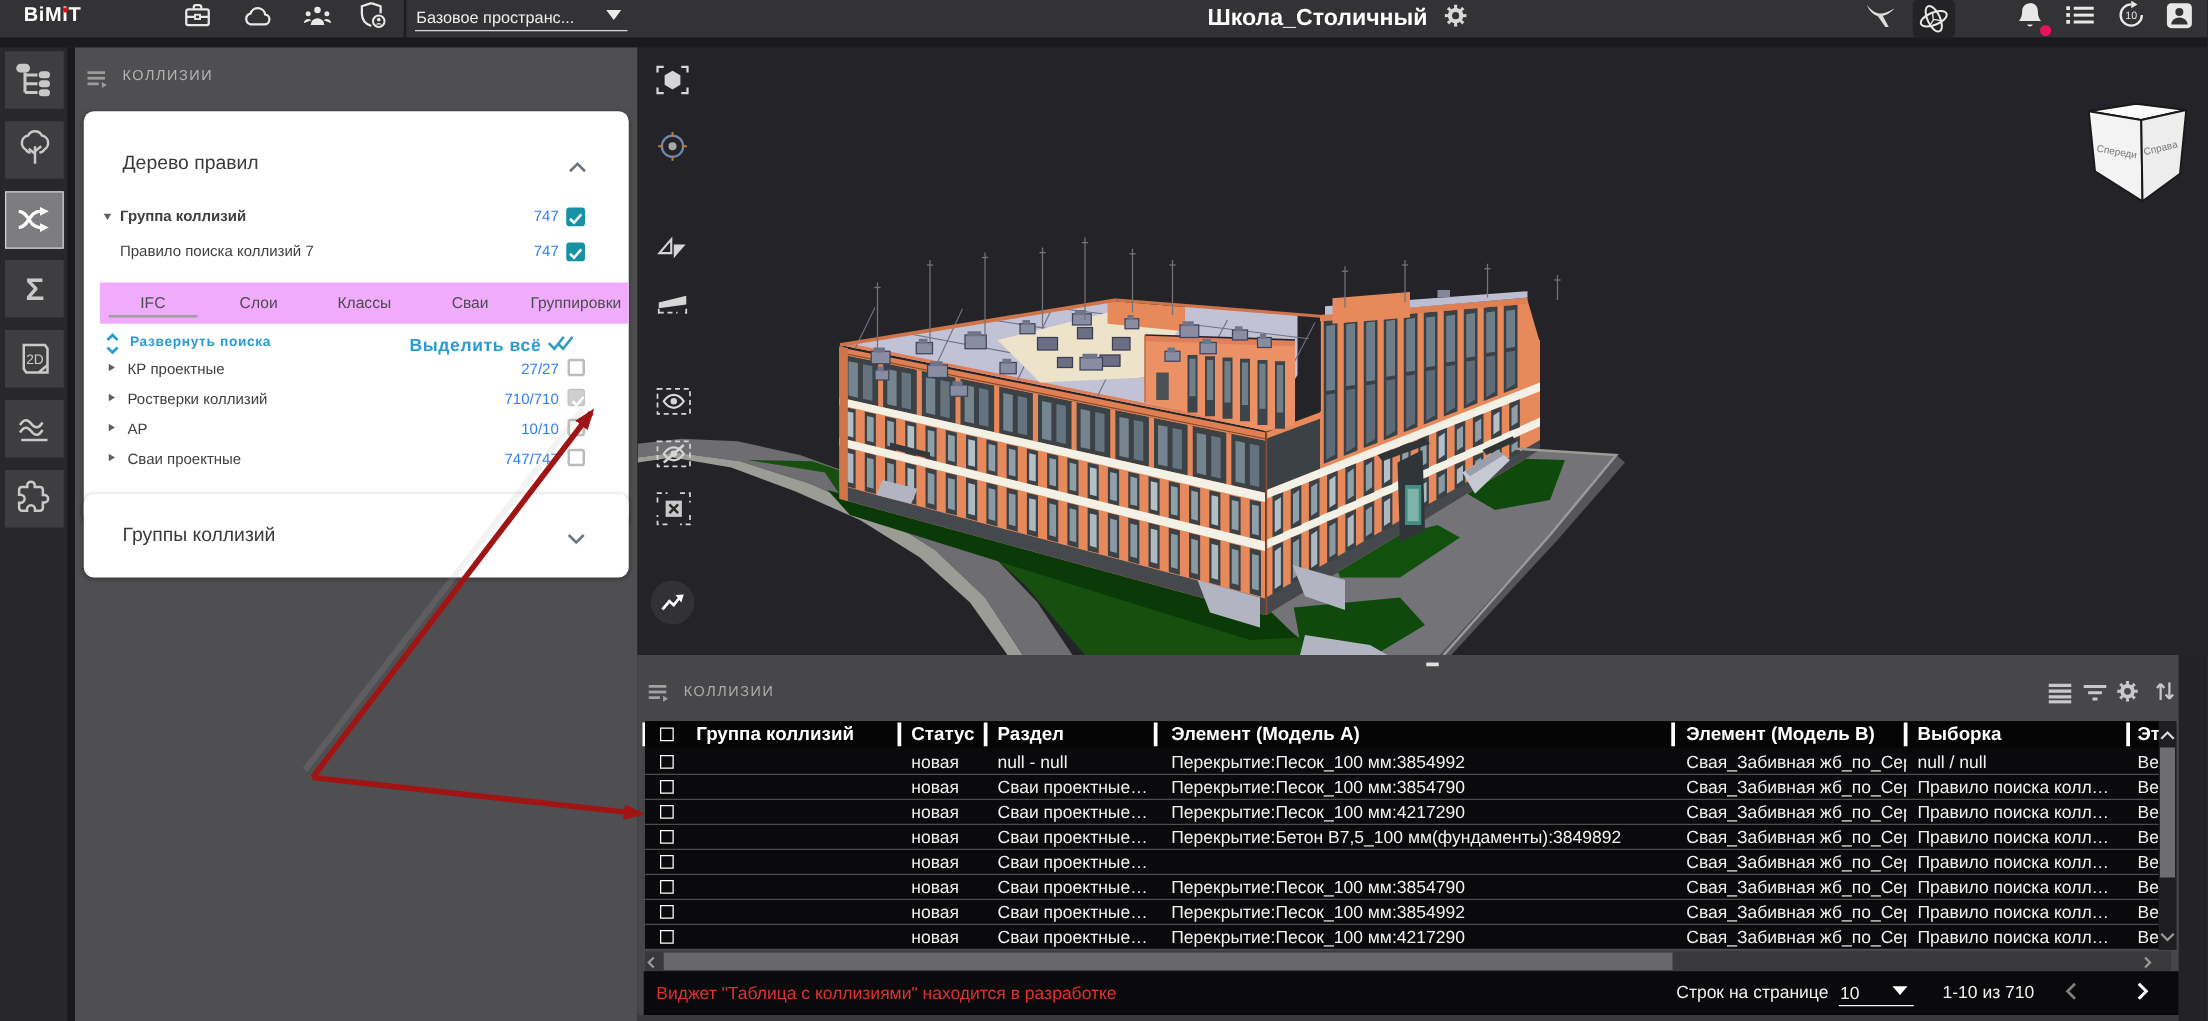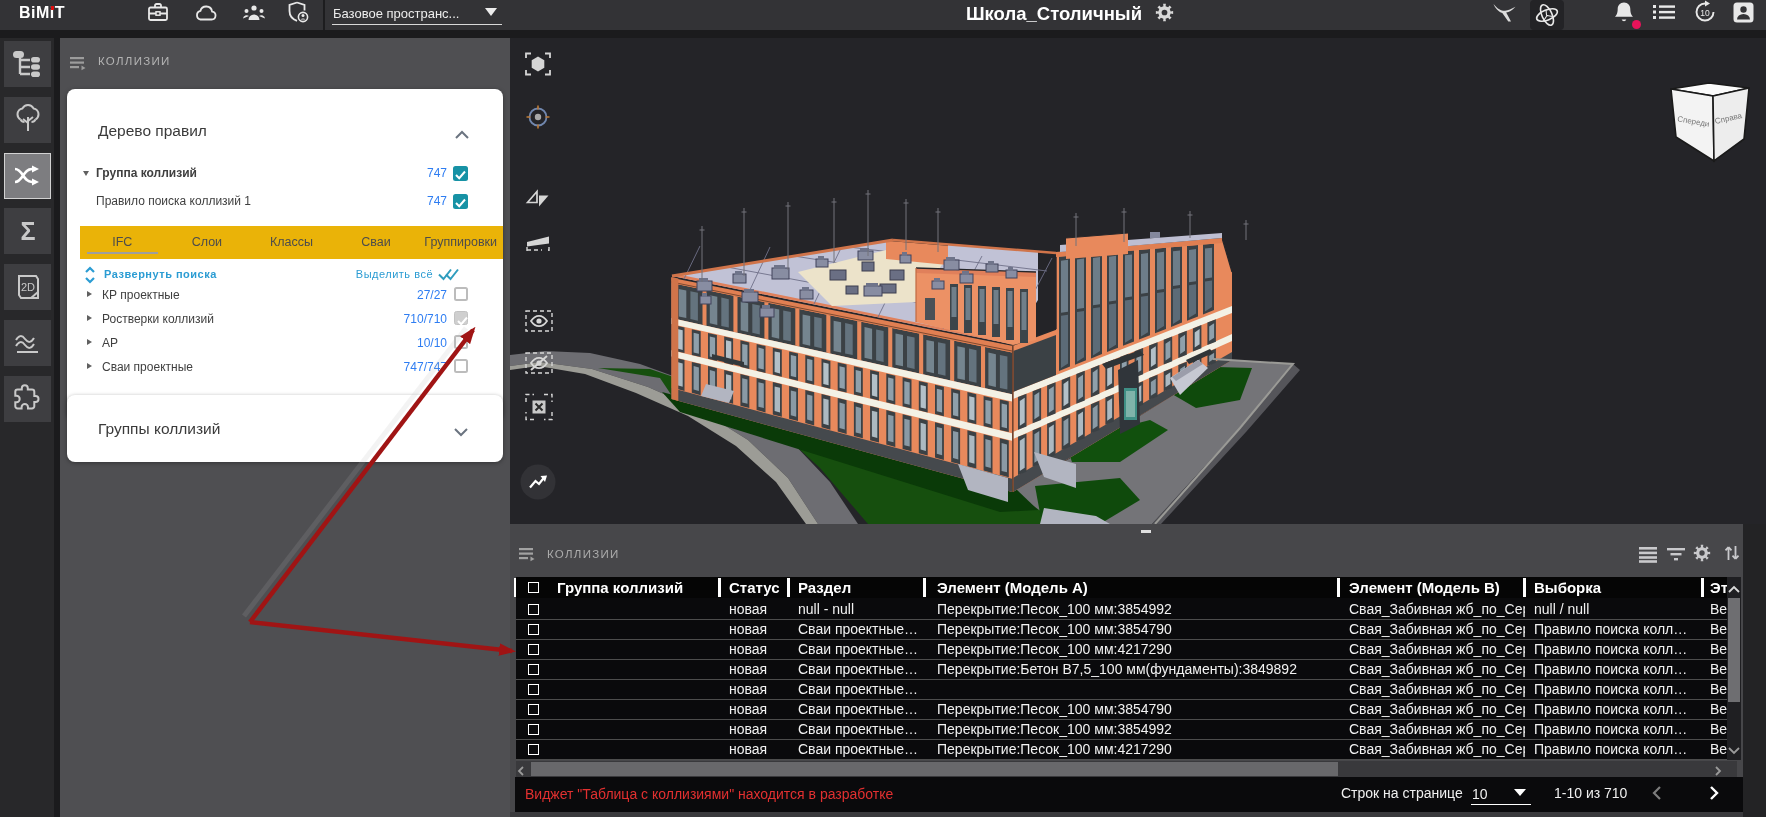--- a/index.html
+++ b/index.html
@@ -9,21 +9,21 @@
 
 #sidebar{position:absolute;left:0;top:38px;width:54px;height:779px;background:#28282a}
 #sidegap{position:absolute;left:54px;top:38px;width:6px;height:779px;background:#1b1b1d}
 .sbtn{position:absolute;left:4px;width:47px;height:46px;background:#3e3e41;display:flex;align-items:center;justify-content:center}
 .sbtn.act{background:#7d7d80;border:1px solid #d2d2d2}
 
 #lpanel{position:absolute;left:60px;top:38px;width:450px;height:779px;background:#4f4f52}
 .card{position:absolute;left:7px;width:436px;background:#fff;border-radius:8px;box-shadow:0 1px 4px rgba(0,0,0,.35)}
 .ptitle{position:absolute;left:38px;top:17px;font-size:11.5px;letter-spacing:1.3px;color:#b3b3b3}
 
-#tabs{position:absolute;left:13px;top:137px;width:423px;height:33px;background:#eab308;display:flex}
+#tabs{position:absolute;left:13px;top:137px;width:423px;height:33px;background:#f0abfc;display:flex}
 #tabs div{flex:1;text-align:center;line-height:33px;font-size:12.5px;color:#4c4c4c}
 
 .trow{position:absolute;left:0;width:436px;height:24px;font-size:12px;line-height:24px;color:#3f3f3f}
 .tri-r{position:absolute;left:20px;top:8px;width:0;height:0;border-left:5px solid #606060;border-top:3.8px solid transparent;border-bottom:3.8px solid transparent}
 .tri-d{position:absolute;left:16px;top:10px;width:0;height:0;border-top:5px solid #606060;border-left:3.8px solid transparent;border-right:3.8px solid transparent}
 .cnt{position:absolute;right:56px;top:0;line-height:24px;color:#2e7df2;font-size:12px}
 .cbx{position:absolute;right:35px;top:4.5px;width:15px;height:15px;border-radius:2.5px}
 .cb-on{background:#1792a5}
 .cb-off{background:#fff;border:2px solid #bcbcbc}
 .cb-dis{background:#cfcfcf;border:1px solid #c2c2c2}
@@ -179,39 +179,39 @@
         </svg></div>
       <div class="trow" style="top:72px">
         <span class="tri-d"></span>
         <span class="abs" style="left:29px;font-weight:700">Группа коллизий</span>
         <span class="cnt">747</span>
         <span class="cbx cb-on"><svg width="15" height="15" viewBox="0 0 15 15" style="" xmlns="http://www.w3.org/2000/svg">
             <path d="M3 8 6.2 11.2 12 4.5" fill="none" stroke="#fff" stroke-width="2"></path>
           </svg></span>
       </div>
       <div class="trow" style="top:100px">
-        <span class="abs" style="left:29px">Правило поиска коллизий 1</span>
+        <span class="abs" style="left:29px">Правило поиска коллизий 7</span>
         <span class="cnt">747</span>
         <span class="cbx cb-on"><svg width="15" height="15" viewBox="0 0 15 15" style="" xmlns="http://www.w3.org/2000/svg">
             <path d="M3 8 6.2 11.2 12 4.5" fill="none" stroke="#fff" stroke-width="2"></path>
           </svg></span>
       </div>
       <div id="tabs">
         <div style="position:relative">IFC<span style="position:absolute;left:7px;right:7px;bottom:5px;height:2px;background:#9e9e9e"></span></div>
         <div>Слои</div>
         <div>Классы</div>
         <div>Сваи</div>
         <div>Группировки</div>
       </div>
       <div class="abs" style="left:17px;top:176px"><svg width="12" height="20" viewBox="0 0 12 20" style="" xmlns="http://www.w3.org/2000/svg">
           <path d="M2 7 6 3 10 7" fill="none" stroke="#2b9cd3" stroke-width="2.2"></path>
           <path d="M2 13 6 17 10 13" fill="none" stroke="#2b9cd3" stroke-width="2.2"></path>
         </svg></div>
       <div class="abs" style="left:37px;top:179px;font-size:11px;letter-spacing:0.5px;color:#2b9cd3;font-weight:700">Развернуть поиска</div>
-      <div class="abs" style="right:70px;top:179px;font-size:11px;letter-spacing:0.5px;color:#2b9cd3;font-weight:400">Выделить всё</div>
+      <div class="abs" style="right:70px;top:179px;font-size:14px;letter-spacing:0.5px;color:#2b9cd3;font-weight:700">Выделить всё</div>
       <div class="abs" style="right:44px;top:177px"><svg width="22" height="16" viewBox="0 0 22 16" style="" xmlns="http://www.w3.org/2000/svg">
           <path d="M2 8.5 6.5 13 14 3.5" fill="none" stroke="#2f9dbe" stroke-width="2"></path>
           <path d="M9 8.5 13.5 13 21 3.5" fill="none" stroke="#2f9dbe" stroke-width="2"></path>
         </svg></div>
       <div class="trow" style="top:193.5px">
         <span class="tri-r"></span>
         <span class="abs" style="left:35px">КР проектные</span>
         <span class="cnt">27/27</span>
         <span class="cbx cb-off" style="width:14px;height:14px"></span>
       </div>

